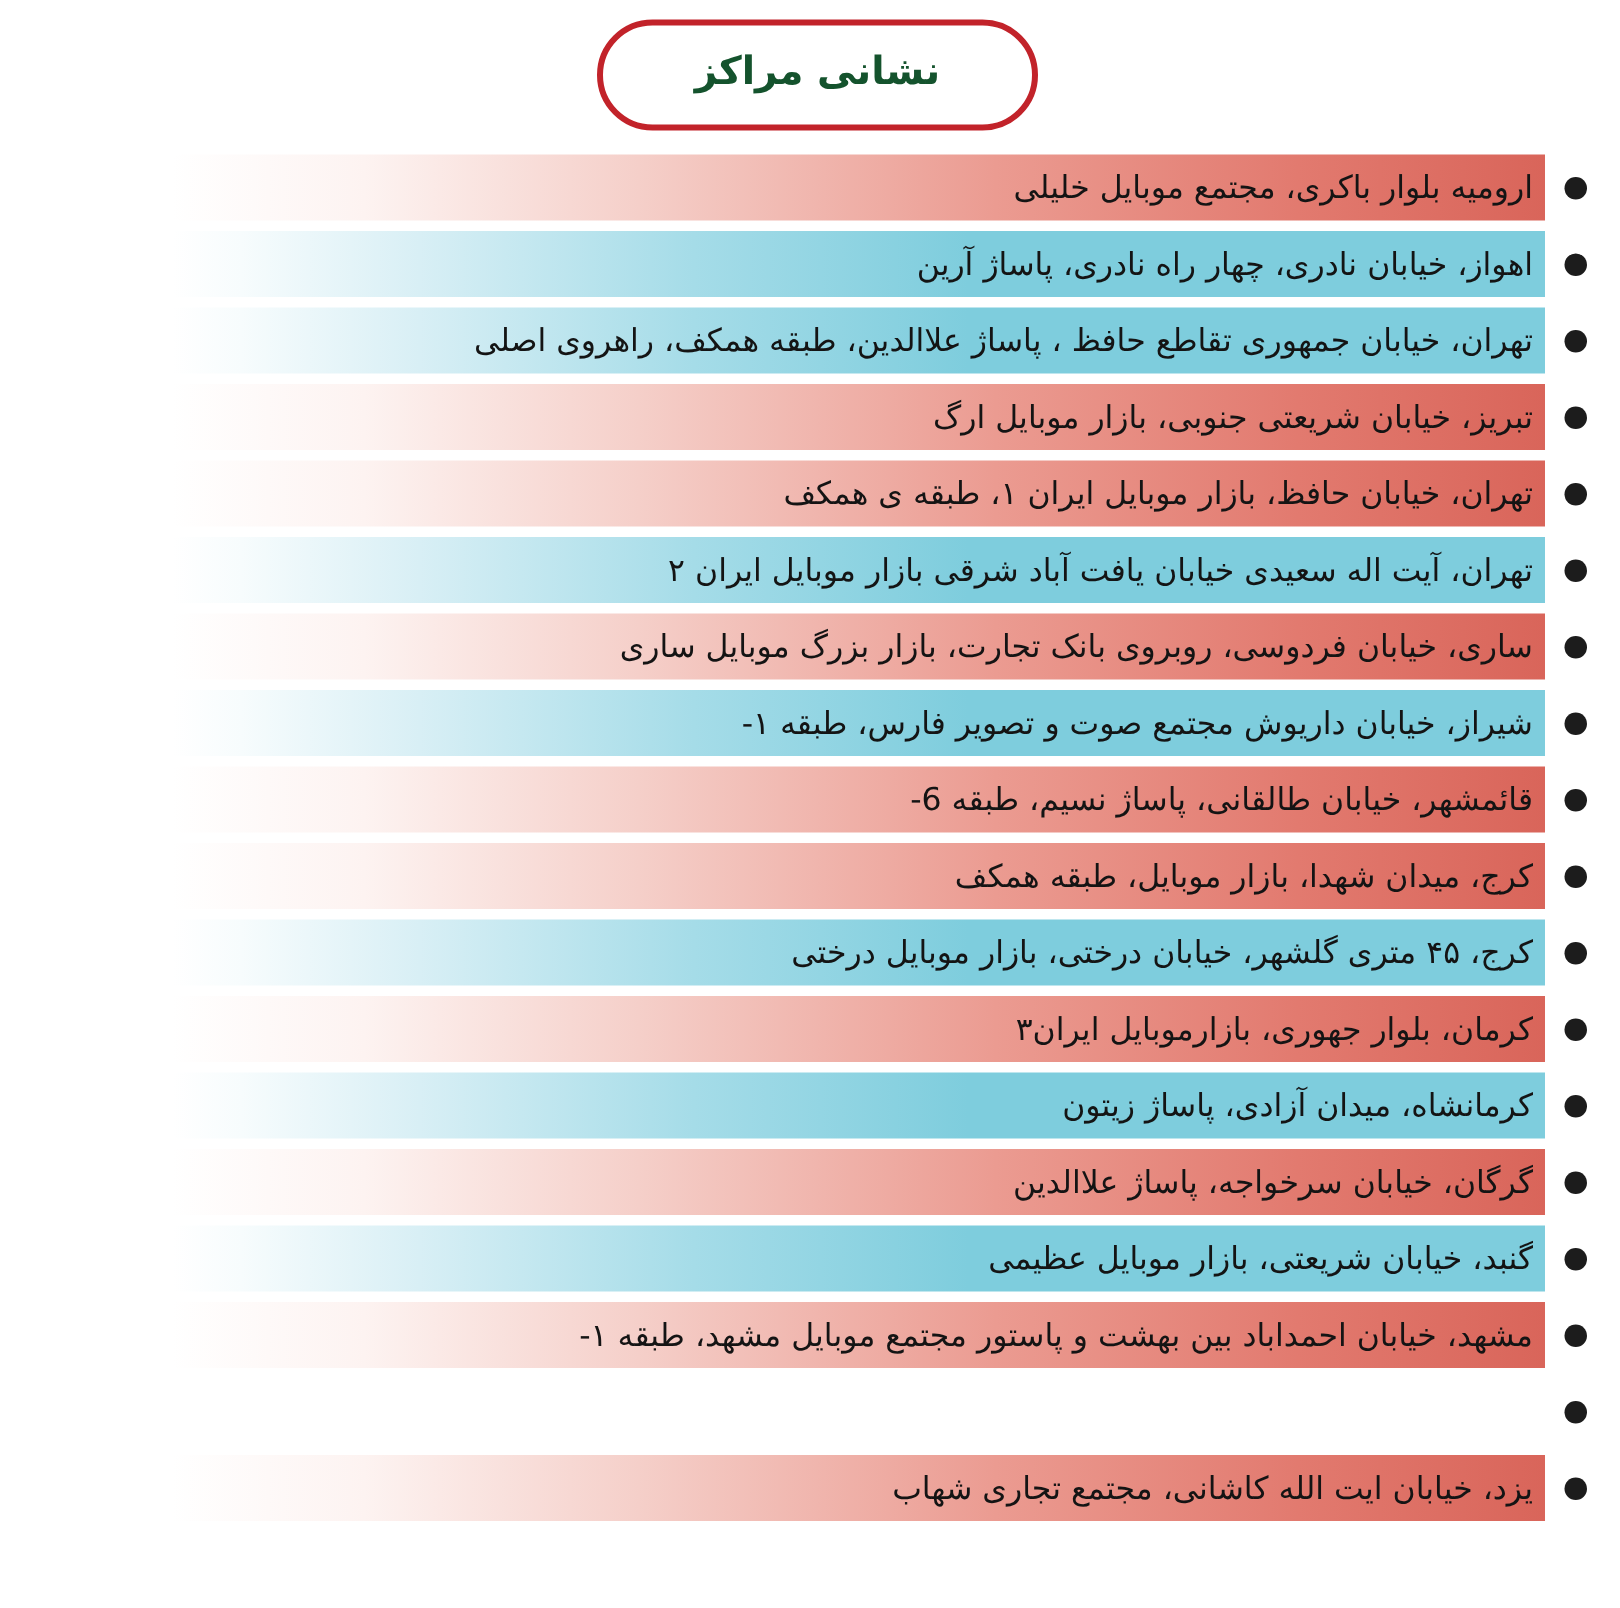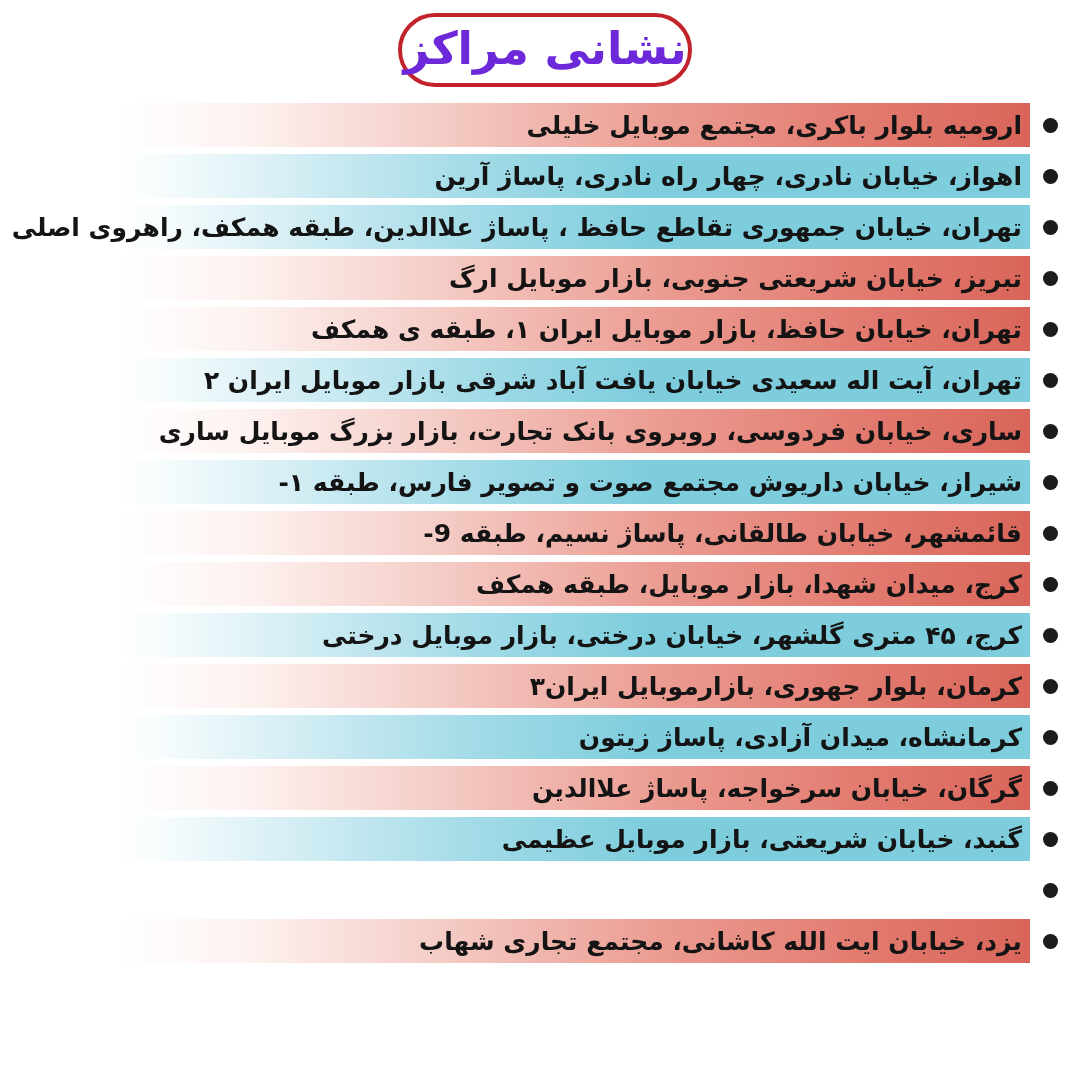--- a/index.html
+++ b/index.html
@@ -25,23 +25,23 @@
     height: 74px;
     box-sizing: border-box;
     border: 4px solid #c2232a;
     border-radius: 38px;
     background: #ffffff;
     display: flex;
     align-items: center;
     justify-content: center;
   }
   .title-text {
-    font-size: 45px;
+    font-size: 26px;
     font-weight: bold;
-    color: #6d28d9;
+    color: #14532d;
     white-space: nowrap;
     padding-bottom: 4px;
   }
   .list {
     position: absolute;
     top: 103px;
     right: 22px;
     width: 1043px;
     direction: rtl;
   }
@@ -61,22 +61,22 @@
     margin-left: 13px;
   }
   .bar {
     flex: 0 0 auto;
     width: 915px;
     height: 44px;
     display: flex;
     align-items: center;
     box-sizing: border-box;
     padding-right: 8px;
-    font-size: 25px;
-    font-weight: bold;
+    font-size: 21px;
+    font-weight: normal;
     color: #141414;
     white-space: nowrap;
   }
   .row-red .bar {
     background: linear-gradient(to left,
       #d9655a 0%,
       #e27A6f 18%,
       #eb9b91 40%,
       #f5cfc9 66%,
       #fdf3f1 86%,
@@ -138,21 +138,21 @@
       <span class="bar">ساری، خیابان فردوسی، روبروی بانک تجارت، بازار بزرگ موبایل ساری</span>
     </div>
 
     <div class="row row-blue">
       <span class="bullet"></span>
       <span class="bar">شیراز، خیابان داریوش مجتمع صوت و تصویر فارس، طبقه ۱-</span>
     </div>
 
     <div class="row row-red">
       <span class="bullet"></span>
-      <span class="bar">قائمشهر، خیابان طالقانی، پاساژ نسیم، طبقه 9-</span>
+      <span class="bar">قائمشهر، خیابان طالقانی، پاساژ نسیم، طبقه 6-</span>
     </div>
 
 
     <div class="row row-red">
       <span class="bullet"></span>
       <span class="bar">کرج، میدان شهدا، بازار موبایل، طبقه همکف</span>
     </div>
 
     <div class="row row-blue">
       <span class="bullet"></span>
@@ -172,20 +172,24 @@
     <div class="row row-red">
       <span class="bullet"></span>
       <span class="bar">گرگان، خیابان سرخواجه، پاساژ علاالدین</span>
     </div>
 
     <div class="row row-blue">
       <span class="bullet"></span>
       <span class="bar">گنبد، خیابان شریعتی، بازار موبایل عظیمی</span>
     </div>
 
+    <div class="row row-red">
+      <span class="bullet"></span>
+      <span class="bar">مشهد، خیابان احمداباد بین بهشت و پاستور مجتمع موبایل مشهد، طبقه ۱-</span>
+    </div>
 
     <div class="row row-blue">
       <span class="bullet"></span>
     </div>
 
     <div class="row row-red">
       <span class="bullet"></span>
       <span class="bar">یزد، خیابان ایت الله کاشانی، مجتمع تجاری شهاب</span>
     </div>
   </div>

